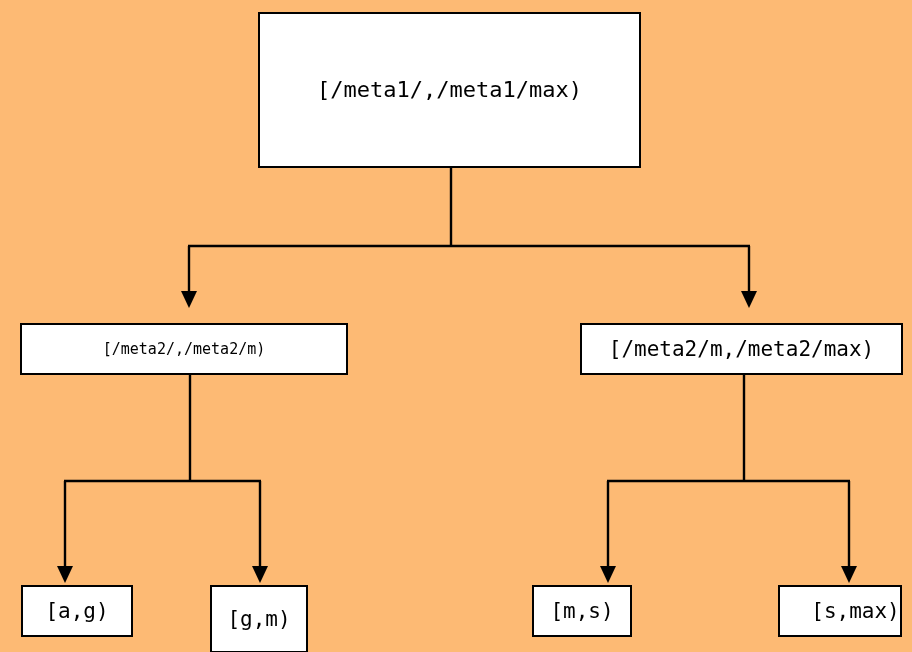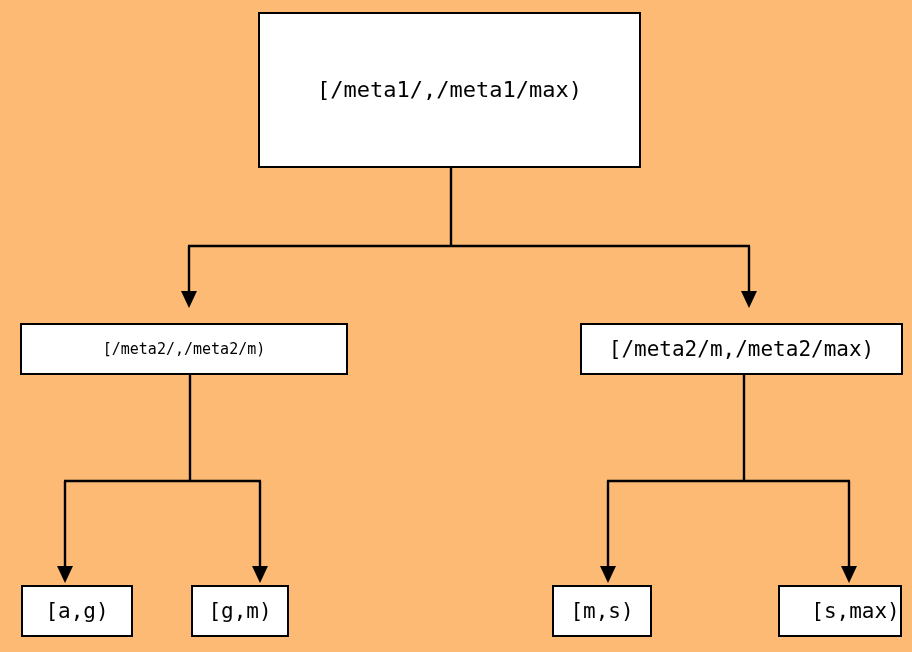--- a/index.html
+++ b/index.html
@@ -67,28 +67,28 @@
   }
   
   #node-leaf-ag {
     left: 21px;
     top: 585px;
     width: 112px;
     height: 52px;
     font-size: 21px;
   }
   #node-leaf-gm {
-    left: 191px;
+    left: 210px;
     top: 585px;
     width: 98px;
-    height: 52px;
+    height: 68px;
     font-size: 21px;
   }
   #node-leaf-ms {
-    left: 552px;
+    left: 532px;
     top: 585px;
     width: 100px;
     height: 52px;
     font-size: 21px;
   }
   #node-leaf-smax {
     left: 778px;
     top: 585px;
     width: 124px;
     height: 52px;

